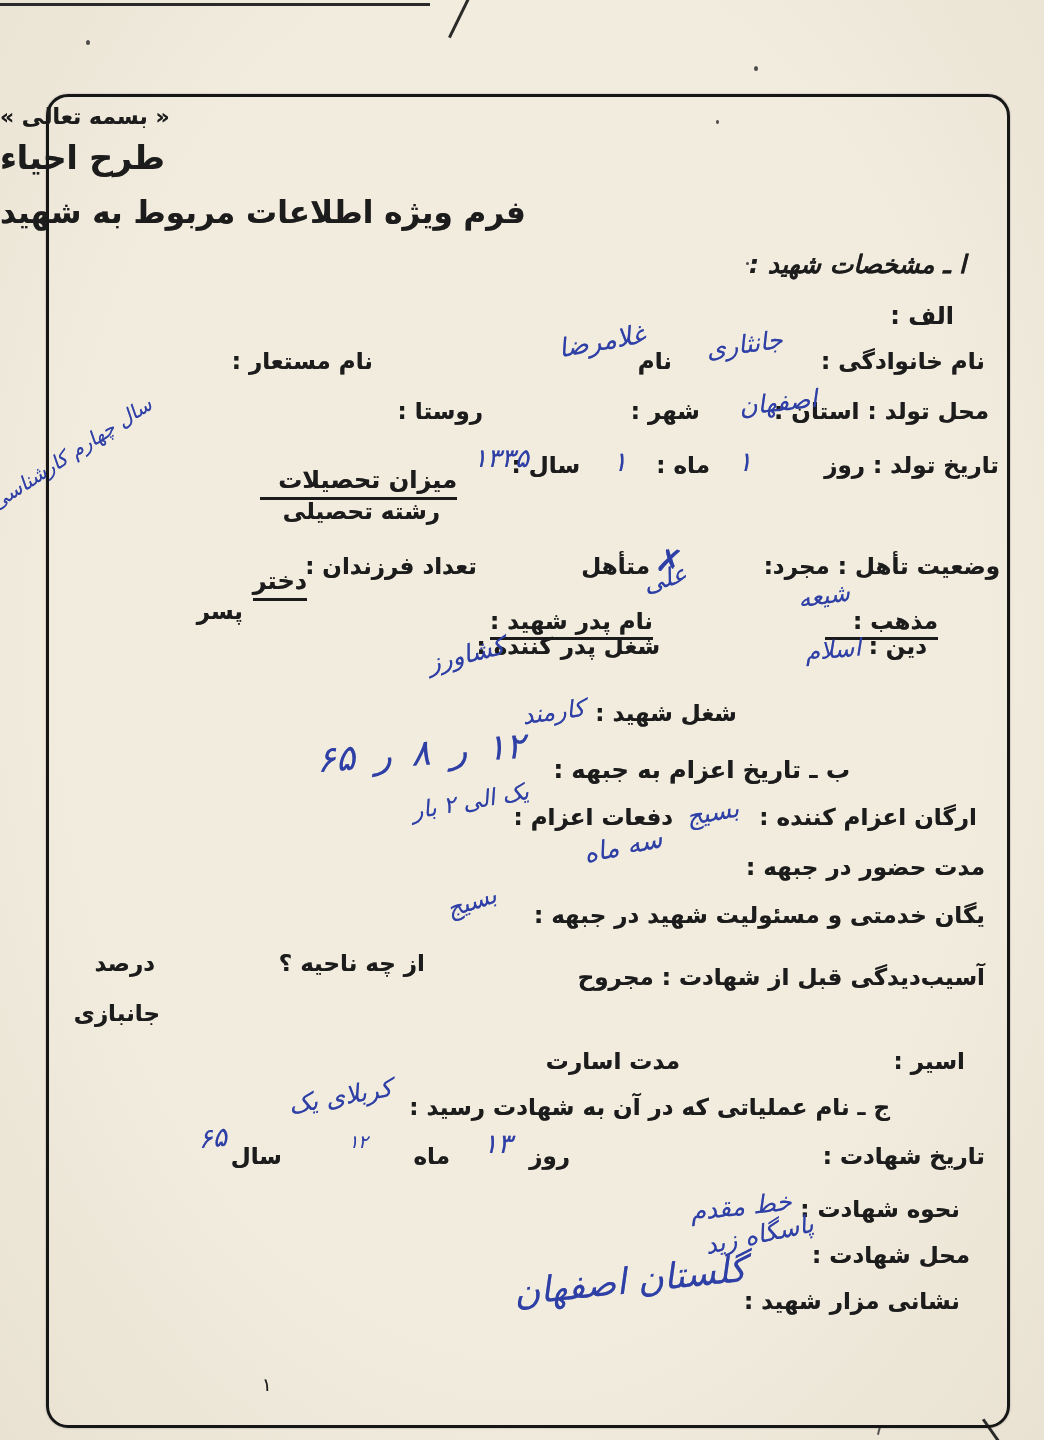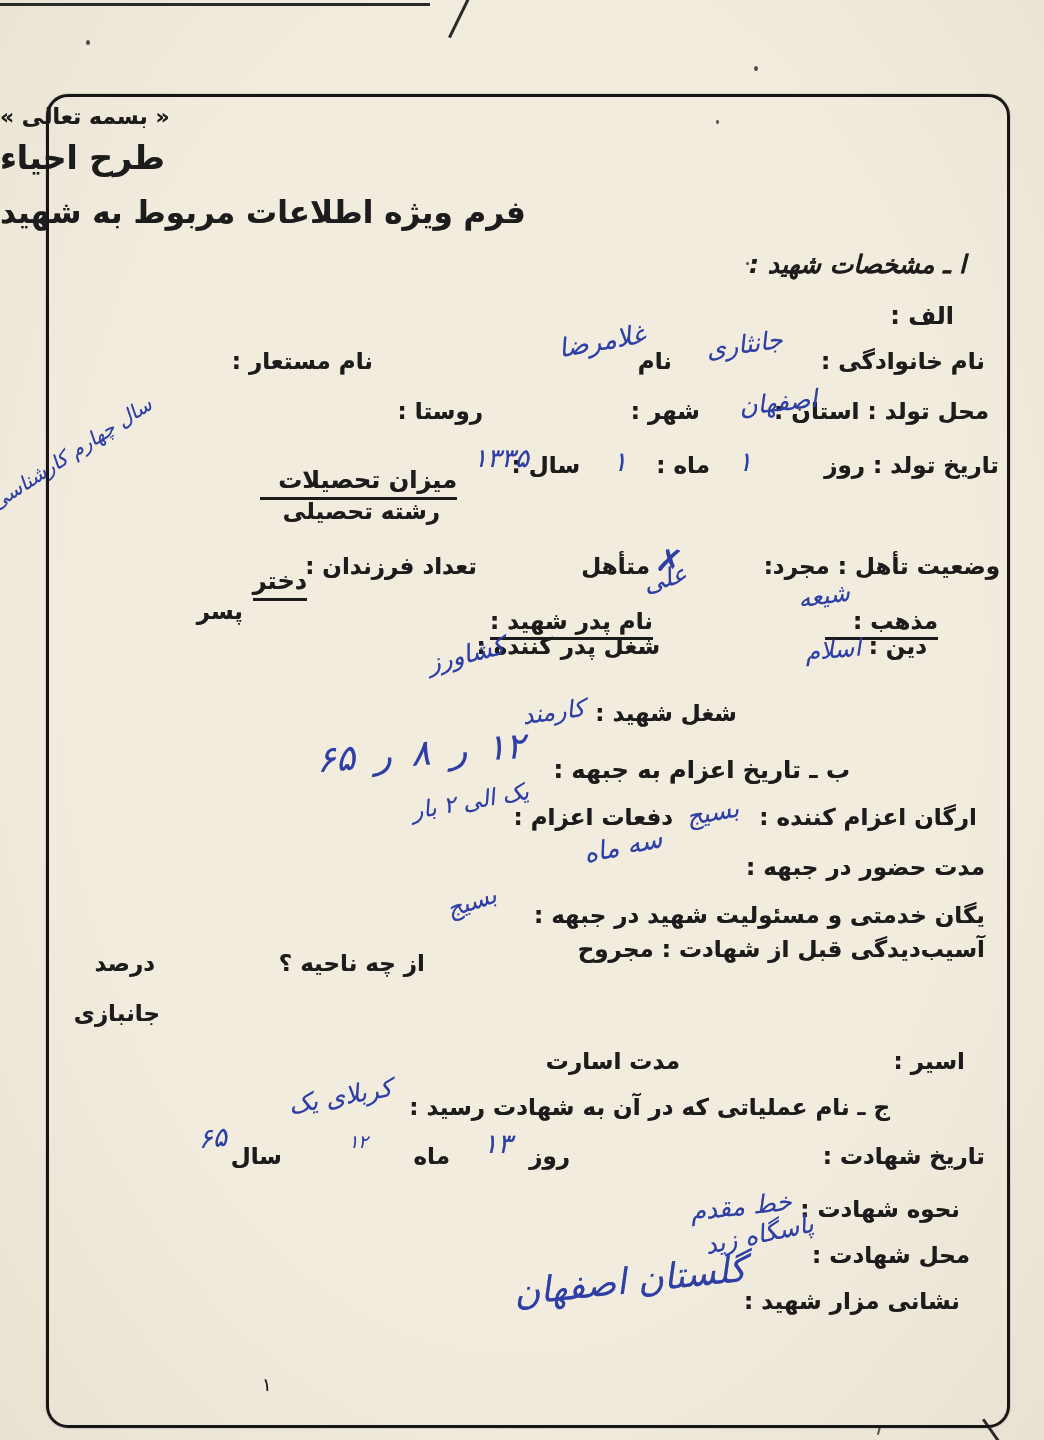--- a/index.html
+++ b/index.html
@@ -101,21 +101,21 @@
   <div class="ink" style="top:798px;right:305px;font-size:25px;transform:rotate(-10deg);">بسیج</div>
   <div class="print" style="top:804px;right:371px;">دفعات اعزام :</div>
   <div class="ink" style="top:788px;right:515px;font-size:23px;transform:rotate(-10deg);">یک الی ۲ بار</div>
 
   <div class="print" style="top:854px;right:59px;">مدت حضور در جبهه :</div>
   <div class="ink" style="top:831px;right:382px;font-size:26px;transform:rotate(-12deg);">سه ماه</div>
 
   <div class="print" style="top:902px;right:59px;">یگان خدمتی و مسئولیت شهید در جبهه :</div>
   <div class="ink" style="top:888px;right:547px;transform:rotate(-18deg);">بسیج</div>
 
-  <div class="print" style="top:936px;right:59px;">آسیب‌دیدگی قبل از شهادت : مجروح</div>
+  <div class="print" style="top:964px;right:59px;">آسیب‌دیدگی قبل از شهادت : مجروح</div>
   <div class="print" style="top:950px;right:619px;">از چه ناحیه ؟</div>
   <div class="print" style="top:950px;right:889px;">درصد</div>
   <div class="print" style="top:1000px;right:884px;margin-left:28px;">جانبازی</div>
 
   <div class="print" style="top:1048px;right:79px;">اسیر :</div>
   <div class="print" style="top:1048px;right:364px;">مدت اسارت</div>
 
   <div class="print" style="top:1094px;right:154px;margin-left:20px;">ج ـ نام عملیاتی که در آن به شهادت رسید :</div>
   <div class="ink" style="top:1082px;right:652px;font-size:25px;transform:rotate(-10deg);">کربلای یک</div>
 

